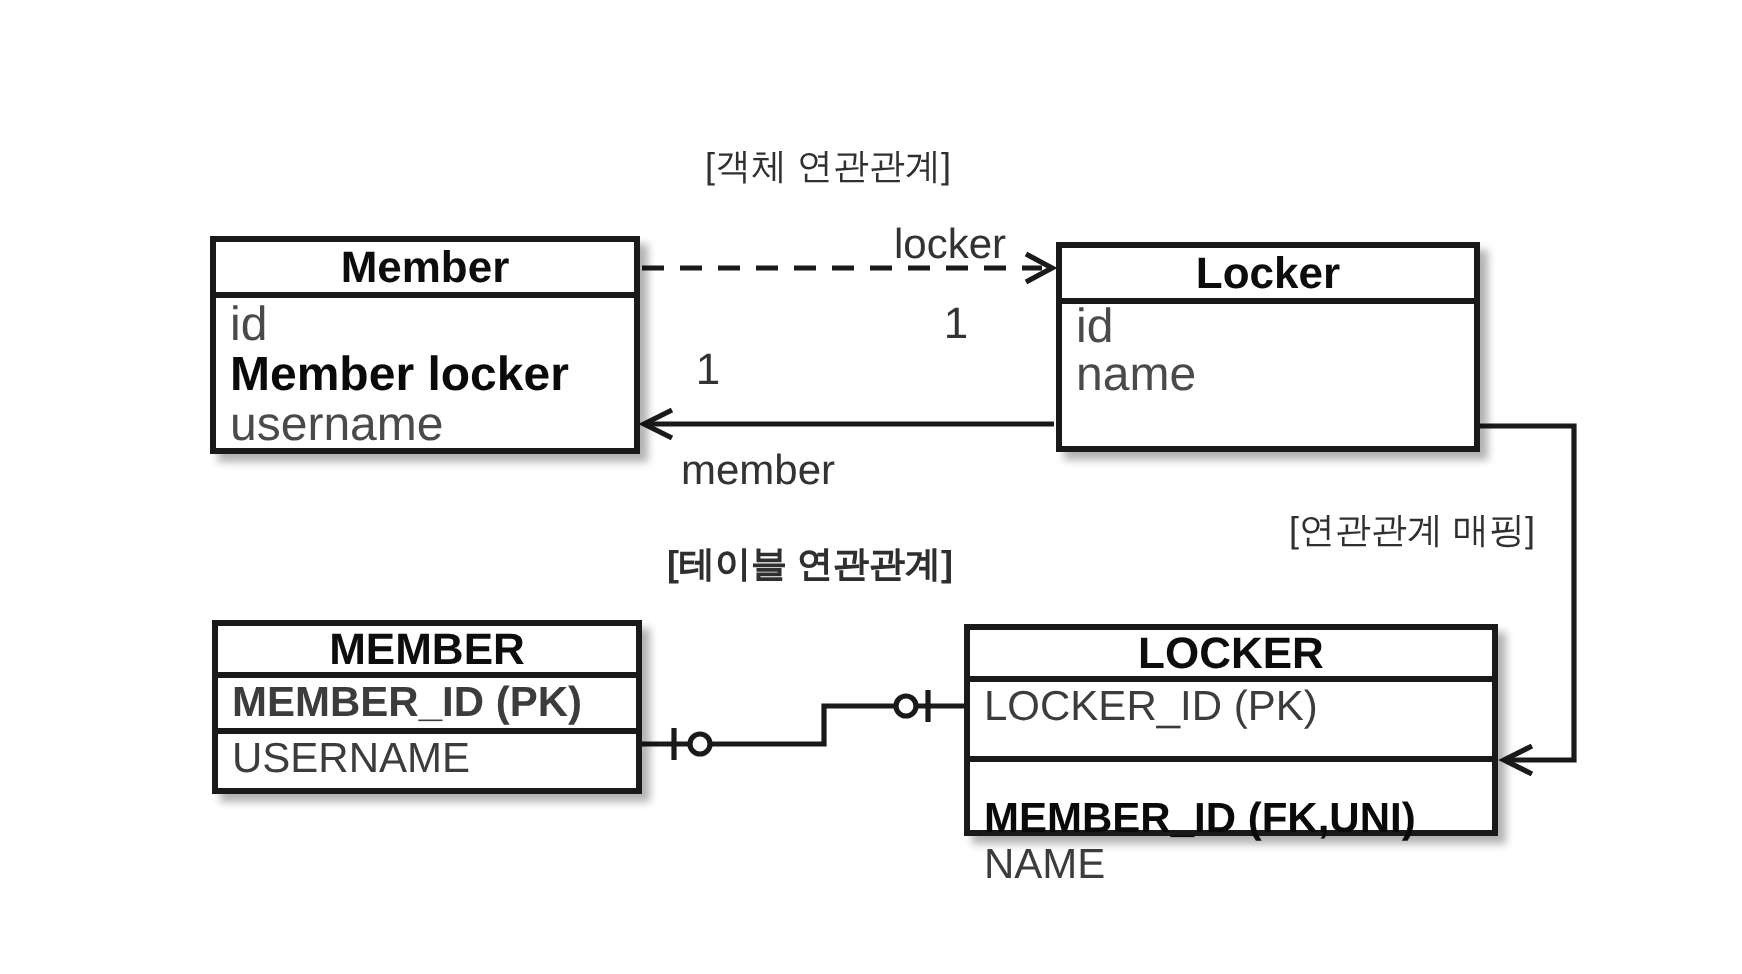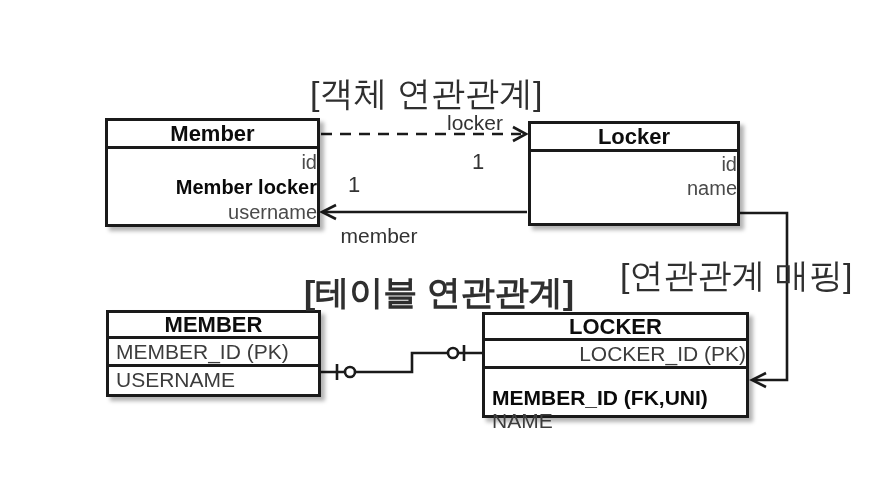--- a/index.html
+++ b/index.html
@@ -33,25 +33,24 @@
     text-align: center;
     font-weight: bold;
     font-size: 22px;
     color: #0d0d0d;
     border-bottom: 3px solid #1a1a1a;
     box-sizing: border-box;
   }
   .class-box .title { height: 28px; line-height: 25px; }
   .fields { padding: 1px 0 0 7px; }
   .field {
-    font-size: 20px;
+    font-size: 24px;
     line-height: 25px;
     color: #4a4a4a;
     white-space: nowrap;
-    text-align: right;
   }
   .field.bold {
     font-weight: bold;
     color: #0a0a0a;
   }
   .table-box .title { height: 26px; line-height: 24px; }
   .trow {
     font-size: 21px;
     color: #3c3c3c;
     padding-left: 7px;
@@ -60,21 +59,21 @@
   }
   .trow.divided { border-bottom: 3px solid #1a1a1a; }
   .trow.bold { font-weight: bold; color: #0a0a0a; margin-top: 16px; }
   .lbl {
     position: absolute;
     z-index: 3;
     color: #2f2f2f;
     white-space: nowrap;
   }
   .lbl.section {
-    font-size: 34px;
+    font-size: 18px;
     text-align: center;
   }
   .lbl.edge {
     font-size: 21px;
     color: #333333;
     text-align: center;
   }
   .lbl.mult {
     font-size: 22px;
     color: #333333;
@@ -133,24 +132,24 @@
   <div class="box class-box" style="left:528px; top:121px; width:212px; height:105px;">
     <div class="title">Locker</div>
     <div class="fields" style="padding-top:0;">
       <div class="field" style="line-height:24px;">id</div>
       <div class="field" style="line-height:24px;">name</div>
     </div>
   </div>
 
   <div class="box table-box" style="left:106px; top:310px; width:215px; height:87px;">
     <div class="title">MEMBER</div>
-    <div class="trow divided" style="height:28px; line-height:25px;">MEMBER_ID (PK)</div>
+    <div class="trow divided" style="height:28px; line-height:25px;font-weight:bold;">MEMBER_ID (PK)</div>
     <div class="trow" style="height:26px; line-height:25px;">USERNAME</div>
   </div>
 
   <div class="box table-box" style="left:482px; top:312px; width:267px; height:106px;">
     <div class="title">LOCKER</div>
-    <div class="trow divided" style="height:28px; line-height:25px;text-align:right;">LOCKER_ID (PK)</div>
+    <div class="trow divided" style="height:40px; line-height:25px;">LOCKER_ID (PK)</div>
     <div class="trow bold" style="height:24px; line-height:26px;">MEMBER_ID (FK,UNI)</div>
     <div class="trow" style="height:24px; line-height:24px;">NAME</div>
   </div>
 
 </div>
 
 </body></html>

